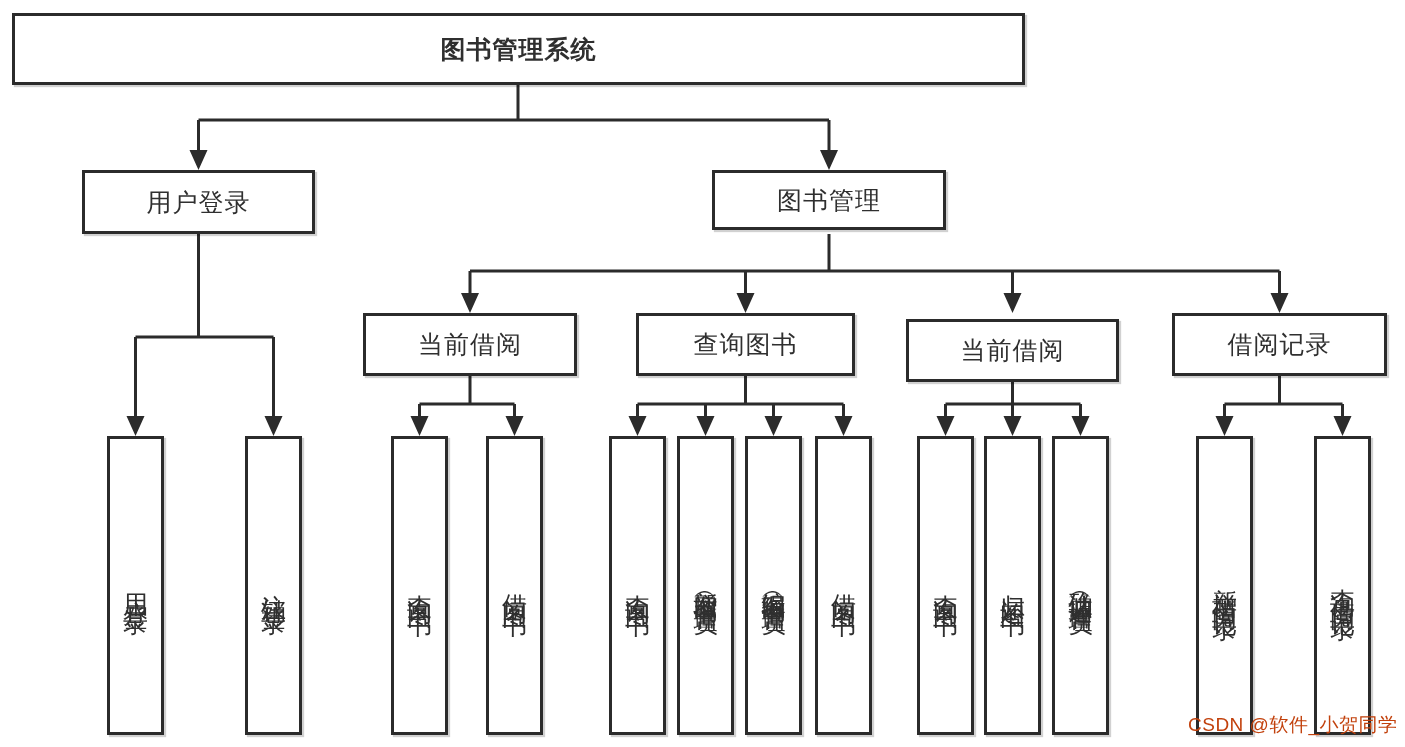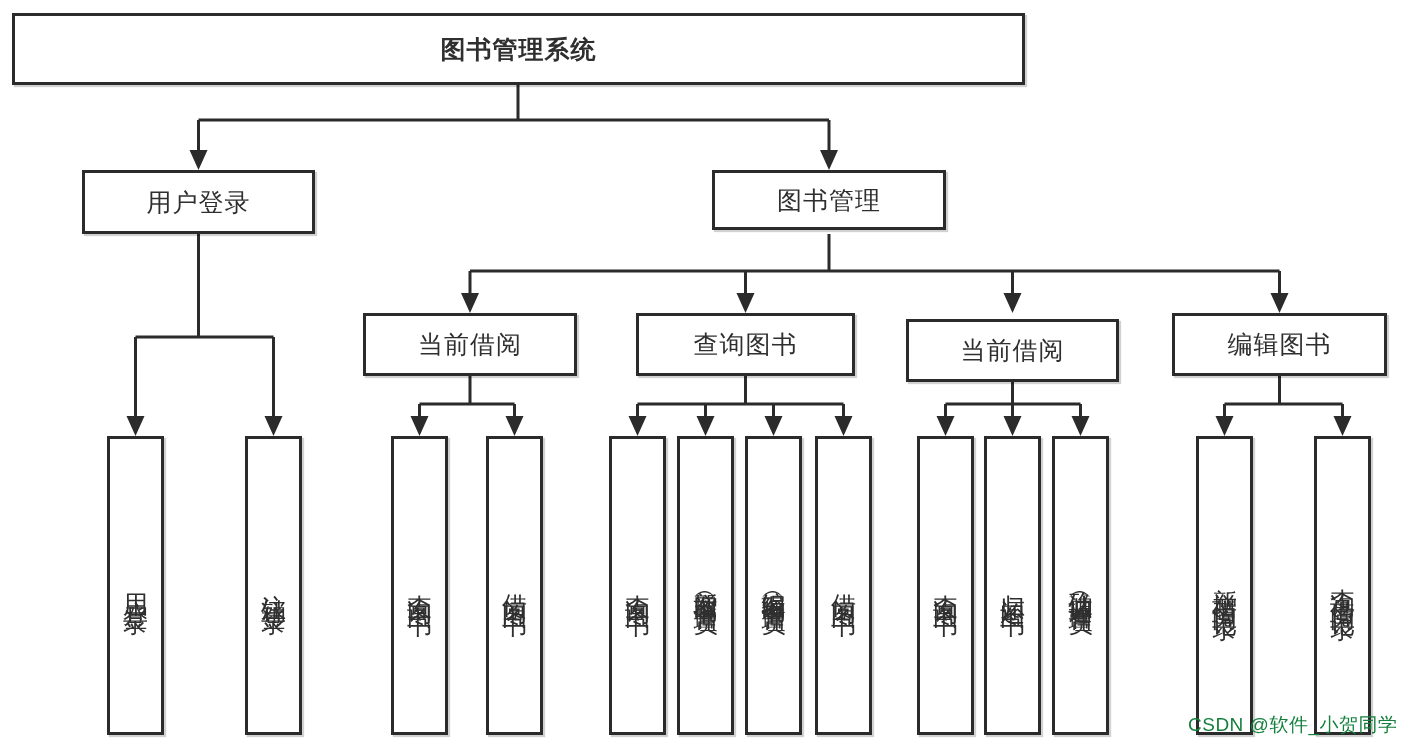--- a/index.html
+++ b/index.html
@@ -35,21 +35,21 @@
   }
   .vnode.tight {
     font-size: 24px;
     letter-spacing: 3px;
   }
   .watermark {
     position: absolute;
     left: 1188px;
     top: 712px;
     font-size: 19px;
-    color: #15803d;
+    color: #c2410c;
     letter-spacing: 0.5px;
     white-space: nowrap;
   }
 </style>
 </head>
 <body>
 
 <div class="stage">
 
   <svg class="wires" width="1405" height="747" viewBox="0 0 1405 747" aria-hidden="true">
@@ -81,21 +81,21 @@
   </svg>
 
   <div class="node" style="left:12px; top:13px; width:1013px; height:72px;font-weight:bold;">图书管理系统</div>
 
   <div class="node" style="left:82px; top:170px; width:233px; height:64px;">用户登录</div>
   <div class="node" style="left:712px; top:170px; width:234px; height:60px;">图书管理</div>
 
   <div class="node" style="left:363px; top:313px; width:214px; height:63px;">当前借阅</div>
   <div class="node" style="left:636px; top:313px; width:219px; height:63px;">查询图书</div>
   <div class="node" style="left:906px; top:313px; width:213px; height:63px;margin-top:6px;">当前借阅</div>
-  <div class="node" style="left:1172px; top:313px; width:215px; height:63px;">编辑图书</div>
+  <div class="node" style="left:1172px; top:313px; width:215px; height:63px;">借阅记录</div>
 
   <div class="node vnode" style="left:107px; top:436px; width:57px; height:299px;">用户登录</div>
   <div class="node vnode" style="left:245px; top:436px; width:57px; height:299px;">注销登录</div>
 
   <div class="node vnode" style="left:391px; top:436px; width:57px; height:299px;">查询图书</div>
   <div class="node vnode" style="left:486px; top:436px; width:57px; height:299px;">借阅图书</div>
 
   <div class="node vnode" style="left:609px; top:436px; width:57px; height:299px;">查询图书</div>
   <div class="node vnode tight" style="left:677px; top:436px; width:57px; height:299px;">新增图书（管理员）</div>
   <div class="node vnode tight" style="left:745px; top:436px; width:57px; height:299px;">编辑图书（管理员）</div>

